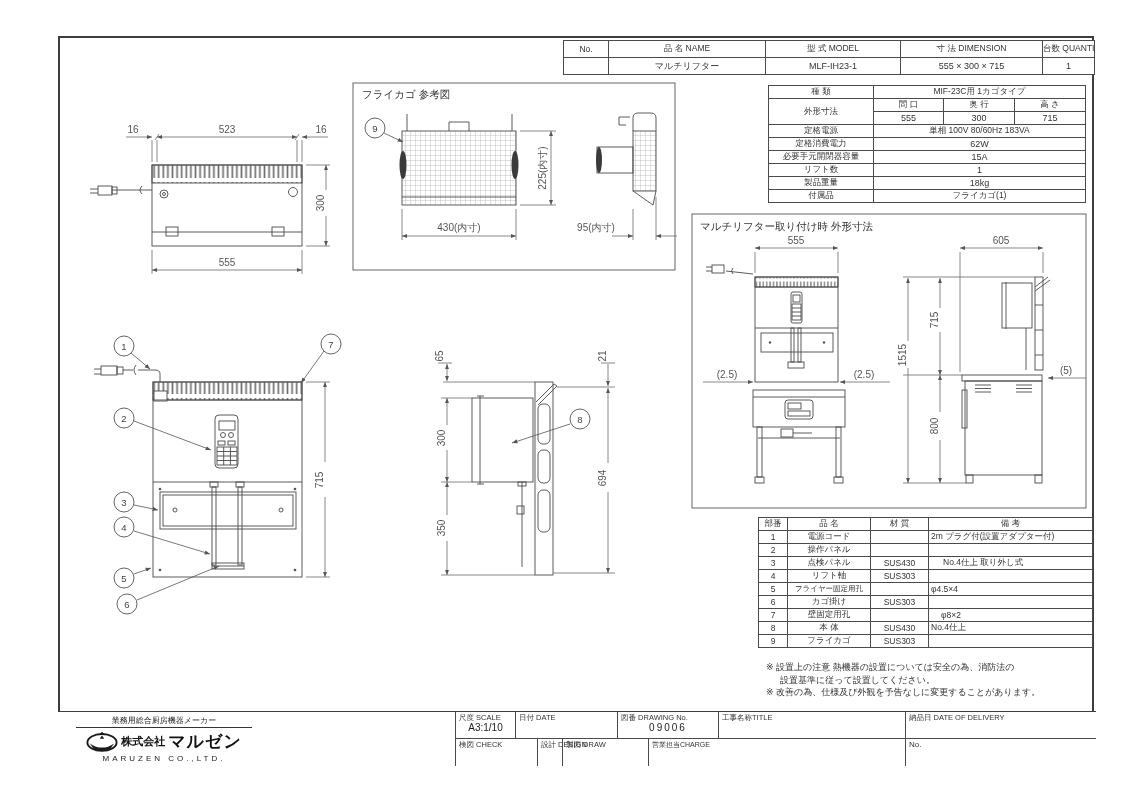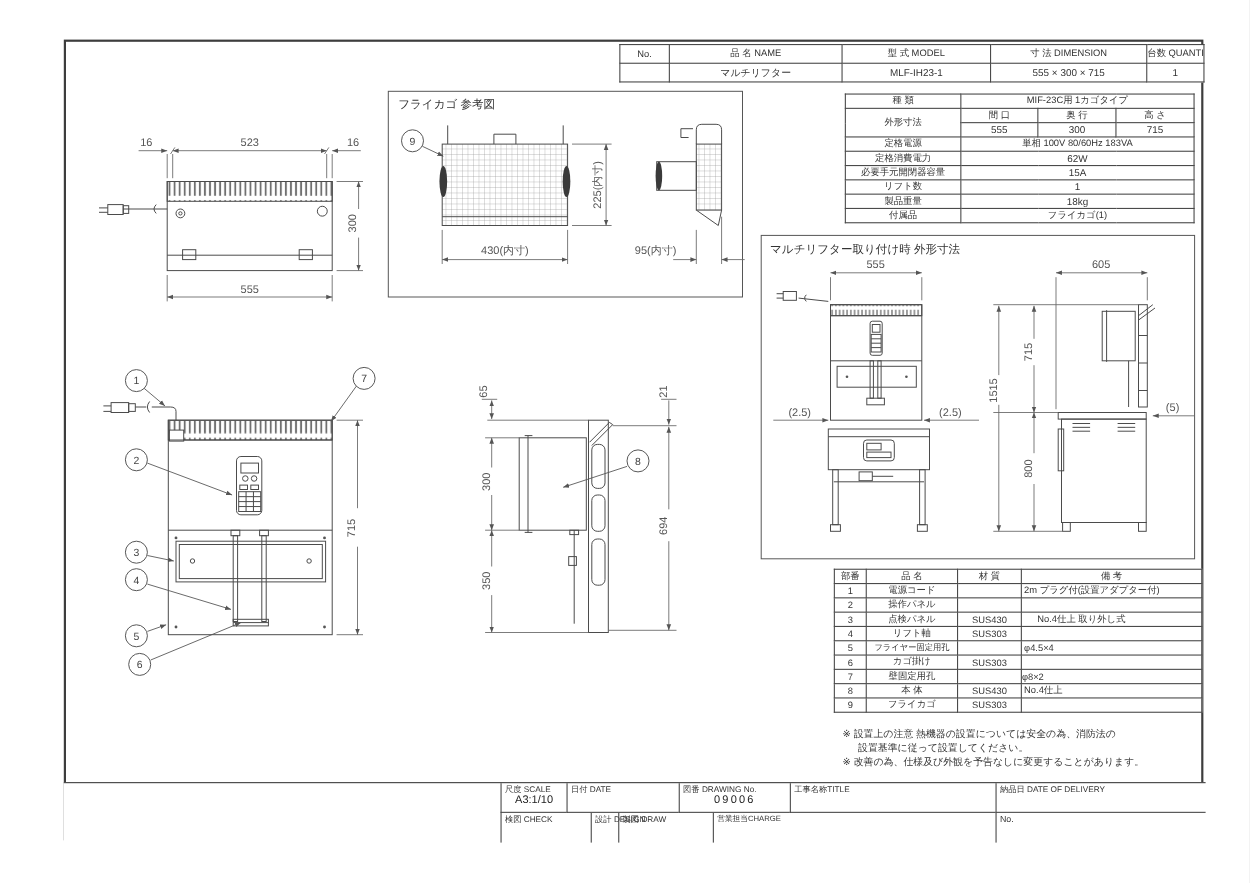--- a/index.html
+++ b/index.html
@@ -457,21 +457,21 @@
     <tr style="height:13px">
       <td class="f85">6</td>
       <td class="f85">カゴ掛け</td>
       <td class="f85">SUS303</td>
       <td class="f85" style="text-align:left;padding-left:2px;"></td>
     </tr>
     <tr style="height:13px">
       <td class="f85">7</td>
       <td class="f85">壁固定用孔</td>
       <td class="f85"></td>
-      <td class="f85" style="text-align:left;padding-left:0;">φ8×2</td>
+      <td class="f85" style="text-align:left;padding-left:12px;">φ8×2</td>
     </tr>
     <tr style="height:13px">
       <td class="f85">8</td>
       <td class="f85">本 体</td>
       <td class="f85">SUS430</td>
       <td class="f85" style="text-align:left;padding-left:2px;">No.4仕上</td>
     </tr>
     <tr style="height:13px">
       <td class="f85">9</td>
       <td class="f85">フライカゴ</td>
@@ -481,20 +481,34 @@
   </tbody>
     </table>
 
   <div class="notes">
     <div>※ 設置上の注意 熱機器の設置については安全の為、消防法の</div>
     <div class="ind">設置基準に従って設置してください。</div>
     <div>※ 改善の為、仕様及び外観を予告なしに変更することがあります。</div>
   </div>
 
   <div class="tb">
+    <div class="logo">
+      <div class="tagline">業務用総合厨房機器メーカー</div>
+      <div class="corow">
+        <svg width="32" height="21" viewBox="0 0 34 22">
+          <ellipse cx="17" cy="12" rx="15.5" ry="9" fill="none" stroke="#1a1a1a" stroke-width="2"></ellipse>
+          <path d="M4,13 q13,9 26,0 l-4,5.5 q-9,4.5 -18,0 z" fill="#1a1a1a"></path>
+          <path d="M17,4.5 l2.4,3.6 h-4.8 z" fill="#1a1a1a"></path>
+          <path d="M16.2,1 h1.6 v3 h-1.6 z M15,2 h4 v1.2 h-4 z" fill="#1a1a1a"></path>
+        </svg>
+        <span class="copfx">株式会社</span>
+          <span class="coname">マルゼン</span>
+      </div>
+      <div class="coen">MARUZEN CO.,LTD.</div>
+    </div>
 
 
     <div class="cell bb" style="left:397px;top:0;width:60px;height:27px;">
       <div class="lbl">尺度 SCALE</div>
       <div class="val">A3:1/10</div>
     </div>
     <div class="cell bb" style="left:457px;top:0;width:102px;height:27px;">
       <div class="lbl">日付 DATE</div>
     </div>
     <div class="cell bb" style="left:559px;top:0;width:101px;height:27px;">

